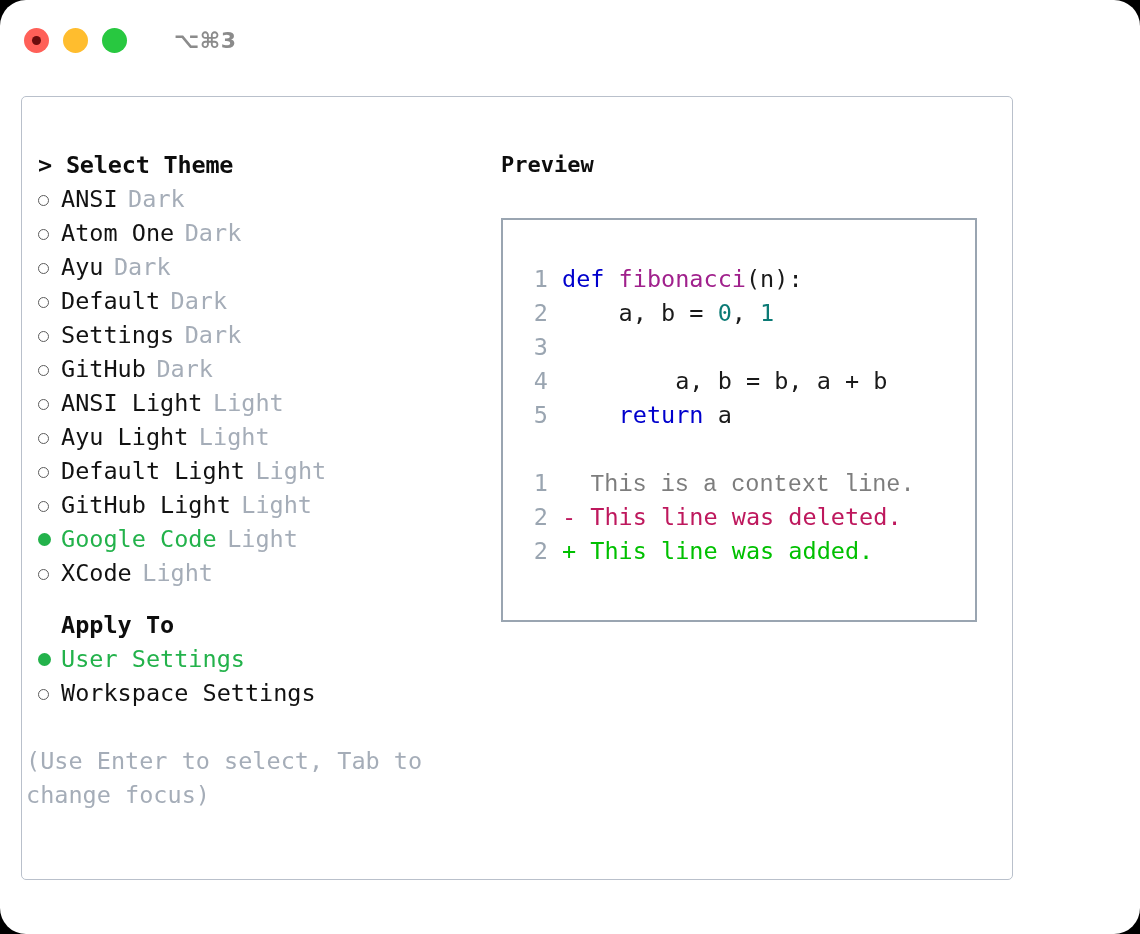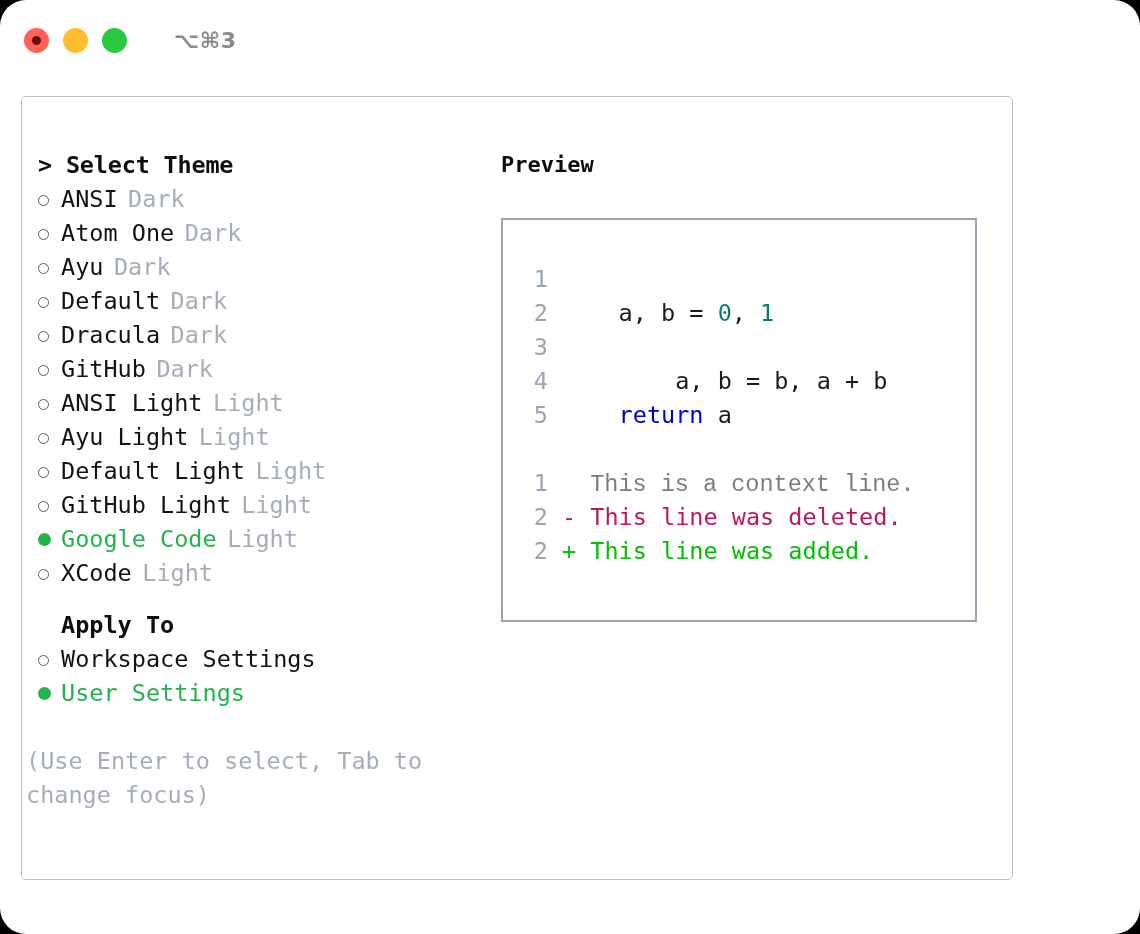--- a/index.html
+++ b/index.html
@@ -227,46 +227,46 @@
 
     <div id="theme-column">
 
       <div class="section-title" id="select-theme-heading">&gt; Select Theme</div>
 
       <div id="theme-options">
           <div class="option-row"><span class="bullet"><span class="ring"></span></span><span class="opt-name">ANSI</span><span class="opt-kind">Dark</span></div>
           <div class="option-row"><span class="bullet"><span class="ring"></span></span><span class="opt-name">Atom One</span><span class="opt-kind">Dark</span></div>
           <div class="option-row"><span class="bullet"><span class="ring"></span></span><span class="opt-name">Ayu</span><span class="opt-kind">Dark</span></div>
           <div class="option-row"><span class="bullet"><span class="ring"></span></span><span class="opt-name">Default</span><span class="opt-kind">Dark</span></div>
-          <div class="option-row"><span class="bullet"><span class="ring"></span></span><span class="opt-name">Dracula</span><span class="opt-kind">Dark</span></div>
+          <div class="option-row"><span class="bullet"><span class="ring"></span></span><span class="opt-name">Settings</span><span class="opt-kind">Dark</span></div>
           <div class="option-row"><span class="bullet"><span class="ring"></span></span><span class="opt-name">GitHub</span><span class="opt-kind">Dark</span></div>
           <div class="option-row"><span class="bullet"><span class="ring"></span></span><span class="opt-name">ANSI Light</span><span class="opt-kind">Light</span></div>
           <div class="option-row"><span class="bullet"><span class="ring"></span></span><span class="opt-name">Ayu Light</span><span class="opt-kind">Light</span></div>
           <div class="option-row"><span class="bullet"><span class="ring"></span></span><span class="opt-name">Default Light</span><span class="opt-kind">Light</span></div>
           <div class="option-row"><span class="bullet"><span class="ring"></span></span><span class="opt-name">GitHub Light</span><span class="opt-kind">Light</span></div>
           <div class="option-row"><span class="bullet"><span class="filled"></span></span><span class="opt-name sel">Google Code</span><span class="opt-kind">Light</span></div>
           <div class="option-row"><span class="bullet"><span class="ring"></span></span><span class="opt-name">XCode</span><span class="opt-kind">Light</span></div>
         </div>
 
       <div id="apply-heading">Apply To</div>
 
       <div id="apply-options">
+          <div class="option-row"><span class="bullet"><span class="filled"></span></span><span class="opt-name sel">User Settings</span></div>
           <div class="option-row"><span class="bullet"><span class="ring"></span></span><span class="opt-name">Workspace Settings</span></div>
-          <div class="option-row"><span class="bullet"><span class="filled"></span></span><span class="opt-name sel">User Settings</span></div>
         </div>
 
       <div id="hint-text">(Use Enter to select, Tab to change focus)</div>
     </div>
 
     <div id="preview-column">
       <div id="preview-heading">Preview</div>
 
       <div id="preview-panel">
         <div id="code-area">
-            <div class="code-line"><span class="ln">1</span></div>
+            <div class="code-line"><span class="ln">1</span><span class="code-body"><span class="t-kw">def </span><span class="t-fn">fibonacci</span><span class="t-punct">(n):</span></span></div>
             <div class="code-line"><span class="ln">2</span><span class="code-body"><span class="t-plain">    a, b = </span><span class="t-num">0</span><span class="t-plain">, </span><span class="t-num">1</span></span></div>
             <div class="code-line"><span class="ln">3</span></div>
             <div class="code-line"><span class="ln">4</span><span class="code-body"><span class="t-plain">        a, b = b, a + b</span></span></div>
             <div class="code-line"><span class="ln">5</span><span class="code-body"><span class="t-plain">    </span><span class="t-kw">return</span><span class="t-plain"> a</span></span></div>
             <div class="spacer-line"></div>
             <div class="code-line"><span class="ln">1</span><span class="code-body d-ctx"><span>  </span><span>This is a context line.</span></span></div>
             <div class="code-line"><span class="ln">2</span><span class="code-body d-del"><span>- </span><span>This line was deleted.</span></span></div>
             <div class="code-line"><span class="ln">2</span><span class="code-body d-add"><span>+ </span><span>This line was added.</span></span></div>
           </div>
       </div>

